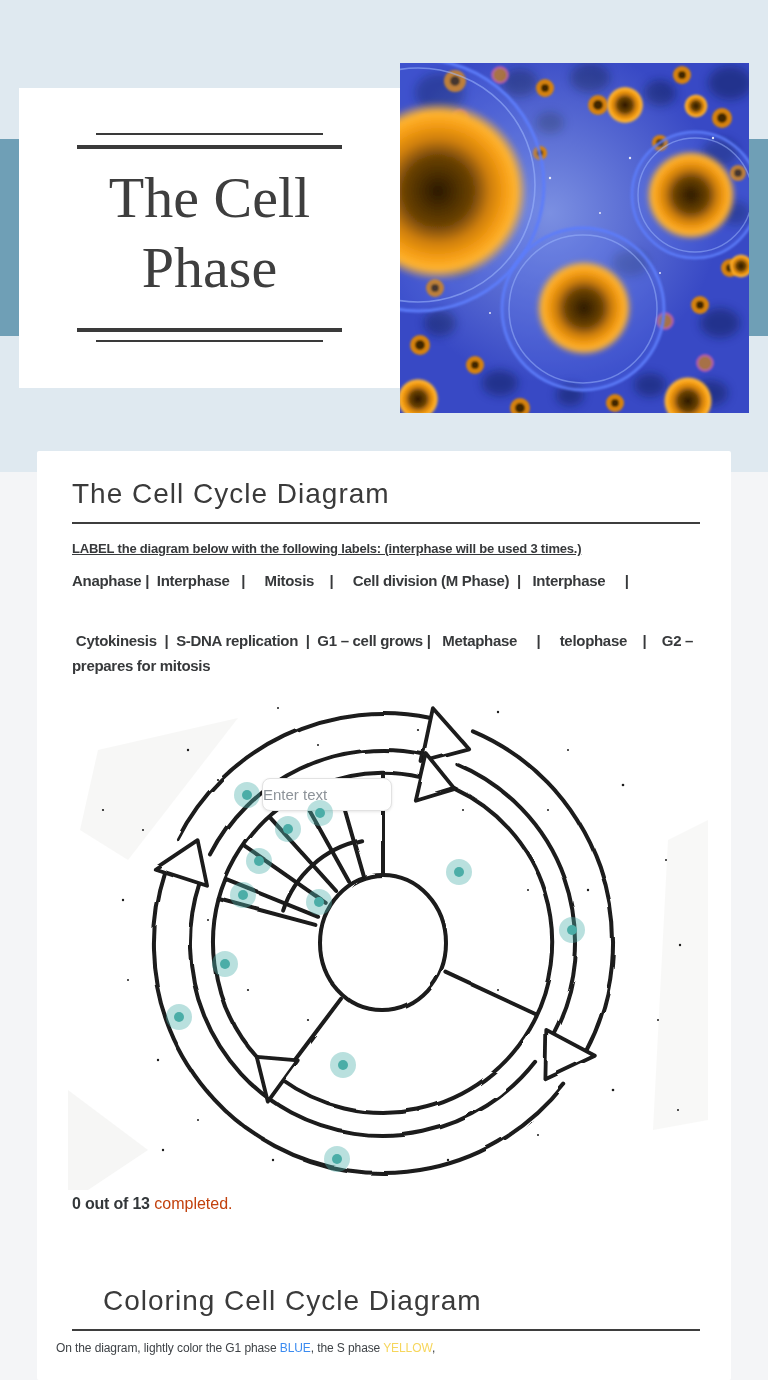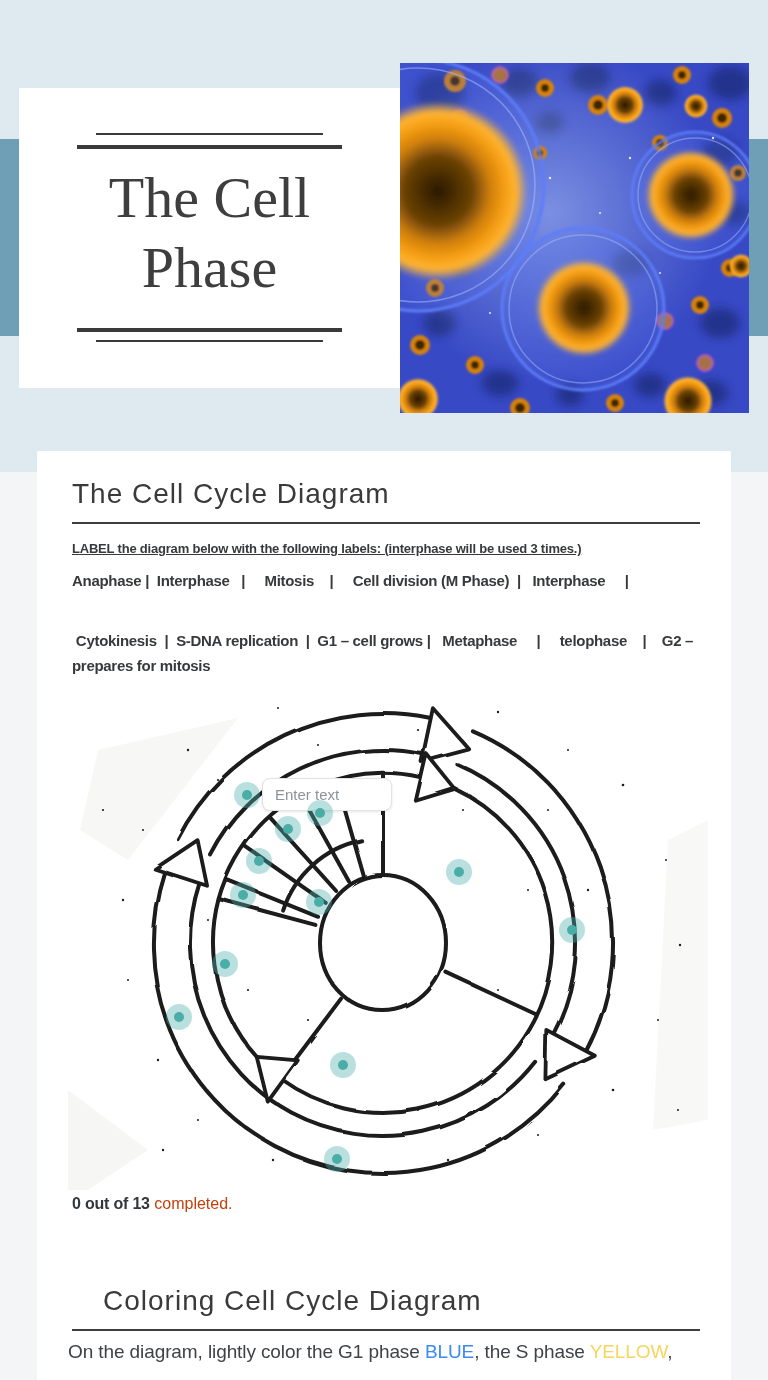--- a/index.html
+++ b/index.html
@@ -46,37 +46,37 @@
   .bank .bank-line { white-space:pre; line-height:25px; }
 
   .diagram-wrap { position:absolute; left:68px; top:690px; width:640px; height:500px; }
   .diagram-wrap svg { position:absolute; left:0; top:0; }
 
   .label-input {
     position:absolute; left:194px; top:88px; width:130px; height:33px; z-index:3;
     border:1px solid #e2e2e2; border-radius:8px; background:#fff;
     box-shadow:0 1px 3px rgba(0,0,0,0.10);
     font-family:"Liberation Sans", sans-serif; font-size:15px; color:#555;
-    padding:0 12px; outline:none;
+    padding:0 0; outline:none;
   }
   .label-input::placeholder { color:#8d9399; }
 
   .dot {
     position:absolute; width:26px; height:26px; margin:-13px 0 0 -13px; z-index:4;
     border-radius:50%; background:rgba(79,178,172,0.40);
     display:flex; align-items:center; justify-content:center;
     cursor:pointer;
   }
   .dot .dot-core { width:10px; height:10px; border-radius:50%; background:#4bada7; }
 
   .progress { position:absolute; left:72px; top:1195px; font-size:16px; }
   .progress .strong { font-weight:bold; color:#33373a; letter-spacing:-0.2px; }
   .progress .rest { color:#c2410c; }
 
-  .coloring-par { position:absolute; left:68px; top:1341px; width:620px; font-size:19px; color:#3f4347; letter-spacing:-0.1px; }
+  .coloring-par { position:absolute; left:56px; top:1341px; width:620px; font-size:12px; color:#3f4347; letter-spacing:-0.1px; }
 </style>
 </head>
 <body>
 
 <div class="header-area"></div>
 <div class="band"></div>
 
 <div class="title-card">
   <div class="rule thin-top" style="position:fixed;"></div>
 </div>

